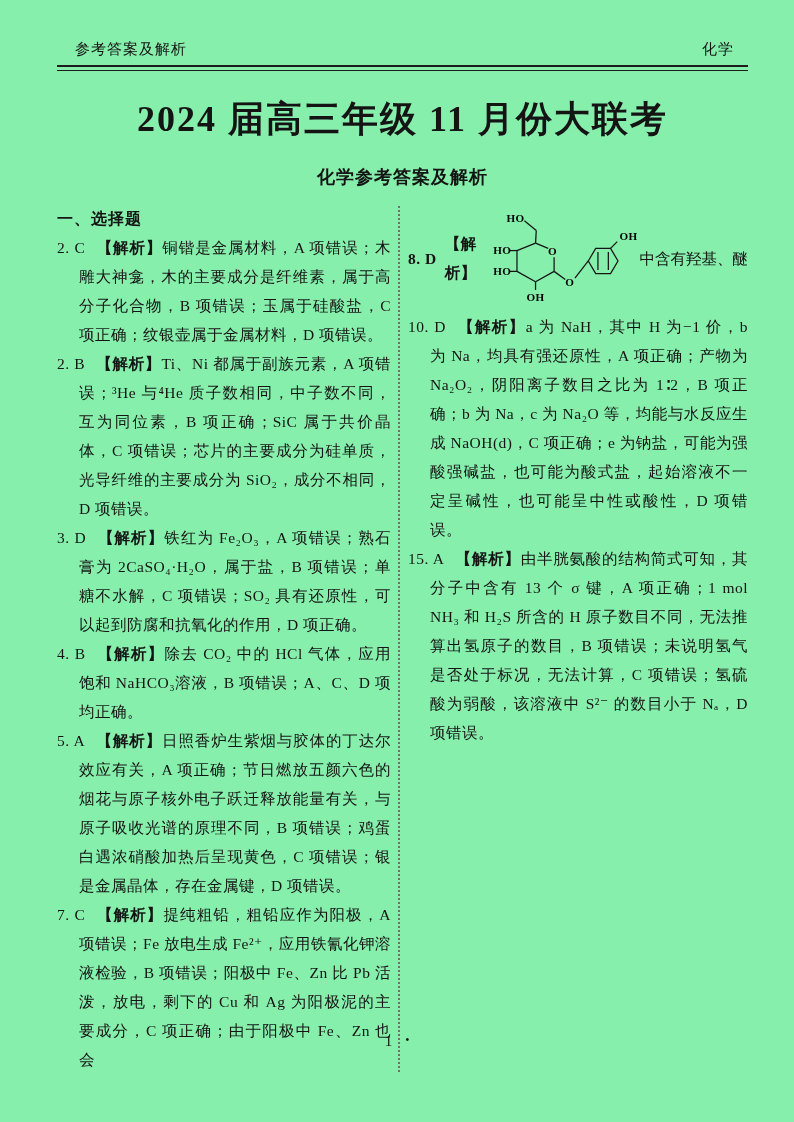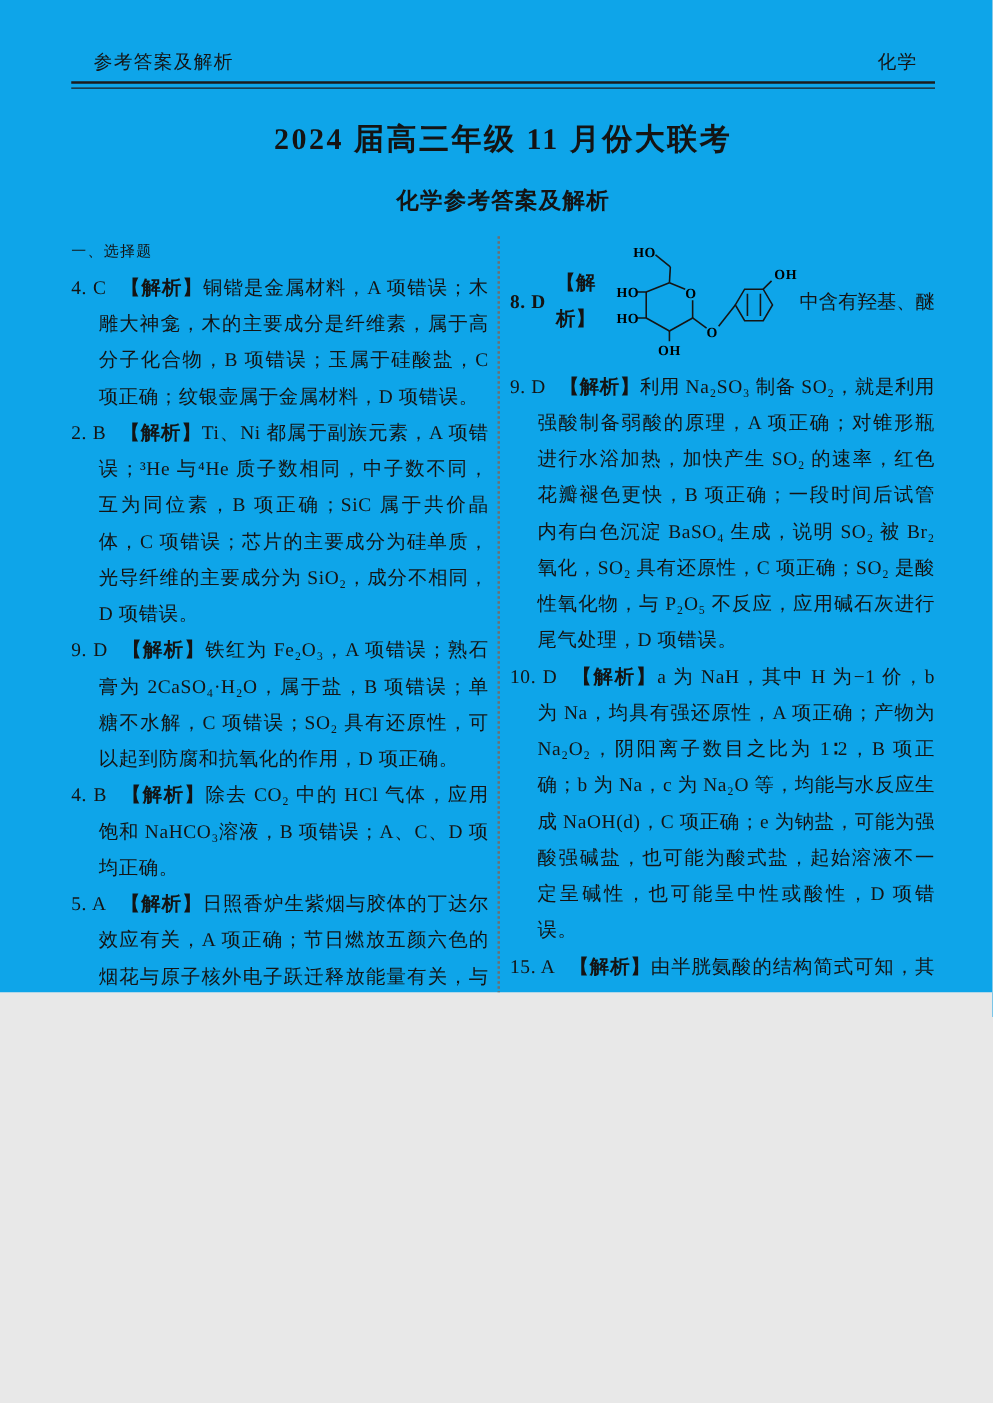--- a/index.html
+++ b/index.html
@@ -1,38 +1,38 @@
 <!DOCTYPE html>
 <html><head>
 <meta charset="utf-8">
 <style>
   html,body{margin:0;padding:0;background:#e8e8e8;}
   .page{
-    width:794px;height:794px;background:#0ea5e9;position:relative;
+    width:794px;height:1122px;background:#86efac;position:relative;
     margin:0 auto;overflow:hidden;color:#141414;
     font-family:"Liberation Serif","DejaVu Serif",serif;
   }
   .inner{padding:40px 46px 0 57px;}
 
   
   .page-header{display:flex;justify-content:space-between;align-items:flex-end;
     font-size:15px;padding:0 14px 0 18px;letter-spacing:1px;}
   .double-rule{margin-top:6px;height:3px;border-top:2.5px solid #1c1c1c;border-bottom:1.2px solid #1c1c1c;}
 
   
-  .doc-title{text-align:center;font-size:24px;font-weight:bold;margin-top:24px;letter-spacing:2px;}
+  .doc-title{text-align:center;font-size:36px;font-weight:bold;margin-top:24px;letter-spacing:2px;}
   .doc-subtitle{text-align:center;font-size:18px;font-weight:bold;margin-top:21px;letter-spacing:1px;}
 
   
   .columns{display:flex;margin-top:15px;font-size:15.5px;line-height:29px;letter-spacing:.5px;}
   .col-left{width:334px;flex:0 0 334px;}
   .col-divider{border-left:2px dotted #6f6f6f;margin:2px 8px 2px 7px;}
   .col-right{flex:1;min-width:0;}
 
-  .section-heading{font-weight:normal;font-size:12px;letter-spacing:1px;}
+  .section-heading{font-weight:bold;font-size:16px;letter-spacing:1px;}
 
   .item{text-align:justify;padding-left:22px;text-indent:-22px;}
   .num{margin-right:11px;white-space:nowrap;}
   .tag{font-weight:bold;}
   .cont{text-align:justify;padding-left:10px;}
 
   
   .i8row{display:flex;align-items:center;margin:2px 0;}
   .i8row .num{margin-right:8px;font-weight:bold;}
   .i8row .txt{white-space:nowrap;letter-spacing:0;}
@@ -58,29 +58,29 @@
 
     <div class="doc-title">2024 届高三年级 11 月份大联考</div>
     <div class="doc-subtitle">化学参考答案及解析</div>
 
     <div class="columns">
 
       <div class="col-left">
         <div class="section-heading">一、选择题</div>
 
         <div class="item">
-          <span class="num">4. C</span><span class="tag">【解析】</span><span>铜锴是金属材料，A 项错误；木雕大神龛，木的主要成分是纤维素，属于高分子化合物，B 项错误；玉属于硅酸盐，C 项正确；纹银壶属于金属材料，D 项错误。</span>
+          <span class="num">2. C</span><span class="tag">【解析】</span><span>铜锴是金属材料，A 项错误；木雕大神龛，木的主要成分是纤维素，属于高分子化合物，B 项错误；玉属于硅酸盐，C 项正确；纹银壶属于金属材料，D 项错误。</span>
         </div>
 
         <div class="item">
           <span class="num">2. B</span><span class="tag">【解析】</span><span>Ti、Ni 都属于副族元素，A 项错误；³He 与⁴He 质子数相同，中子数不同，互为同位素，B 项正确；SiC 属于共价晶体，C 项错误；芯片的主要成分为硅单质，光导纤维的主要成分为 SiO₂，成分不相同，D 项错误。</span>
         </div>
 
         <div class="item">
-          <span class="num">9. D</span><span class="tag">【解析】</span><span>铁红为 Fe₂O₃，A 项错误；熟石膏为 2CaSO₄·H₂O，属于盐，B 项错误；单糖不水解，C 项错误；SO₂ 具有还原性，可以起到防腐和抗氧化的作用，D 项正确。</span>
+          <span class="num">3. D</span><span class="tag">【解析】</span><span>铁红为 Fe₂O₃，A 项错误；熟石膏为 2CaSO₄·H₂O，属于盐，B 项错误；单糖不水解，C 项错误；SO₂ 具有还原性，可以起到防腐和抗氧化的作用，D 项正确。</span>
         </div>
 
         <div class="item">
           <span class="num">4. B</span><span class="tag">【解析】</span><span>除去 CO₂ 中的 HCl 气体，应用饱和 NaHCO₃溶液，B 项错误；A、C、D 项均正确。</span>
         </div>
 
         <div class="item">
           <span class="num">5. A</span><span class="tag">【解析】</span><span>日照香炉生紫烟与胶体的丁达尔效应有关，A 项正确；节日燃放五颜六色的烟花与原子核外电子跃迁释放能量有关，与原子吸收光谱的原理不同，B 项错误；鸡蛋白遇浓硝酸加热后呈现黄色，C 项错误；银是金属晶体，存在金属键，D 项错误。</span>
         </div>
 
@@ -129,23 +129,20 @@
               <text x="0" y="93" text-anchor="start">HO</text>
               <text x="57" y="128" text-anchor="middle">OH</text>
               <text x="80" y="66" text-anchor="middle">O</text>
               <text x="103" y="108" text-anchor="middle">O</text>
               <text x="170" y="46" text-anchor="start">OH</text>
             </svg>
             <span class="txt">中含有羟基、醚</span>
           </div>
         </div>
 
-        <div class="item">
-          <span class="num">9. D</span><span class="tag">【解析】</span><span>利用 Na₂SO₃ 制备 SO₂，就是利用强酸制备弱酸的原理，A 项正确；对锥形瓶进行水浴加热，加快产生 SO₂ 的速率，红色花瓣褪色更快，B 项正确；一段时间后试管内有白色沉淀 BaSO₄ 生成，说明 SO₂ 被 Br₂ 氧化，SO₂ 具有还原性，C 项正确；SO₂ 是酸性氧化物，与 P₂O₅ 不反应，应用碱石灰进行尾气处理，D 项错误。</span>
-        </div>
 
         <div class="item">
           <span class="num">10. D</span><span class="tag">【解析】</span><span>a 为 NaH，其中 H 为−1 价，b 为 Na，均具有强还原性，A 项正确；产物为 Na₂O₂，阴阳离子数目之比为 1∶2，B 项正确；b 为 Na，c 为 Na₂O 等，均能与水反应生成 NaOH(d)，C 项正确；e 为钠盐，可能为强酸强碱盐，也可能为酸式盐，起始溶液不一定呈碱性，也可能呈中性或酸性，D 项错误。</span>
         </div>
 
         <div class="item">
           <span class="num">15. A</span><span class="tag">【解析】</span><span>由半胱氨酸的结构简式可知，其分子中含有 13 个 σ 键，A 项正确；1 mol NH₃ 和 H₂S 所含的 H 原子数目不同，无法推算出氢原子的数目，B 项错误；未说明氢气是否处于标况，无法计算，C 项错误；氢硫酸为弱酸，该溶液中 S²⁻ 的数目小于 Nₐ，D 项错误。</span>
         </div>
 
       </div>

